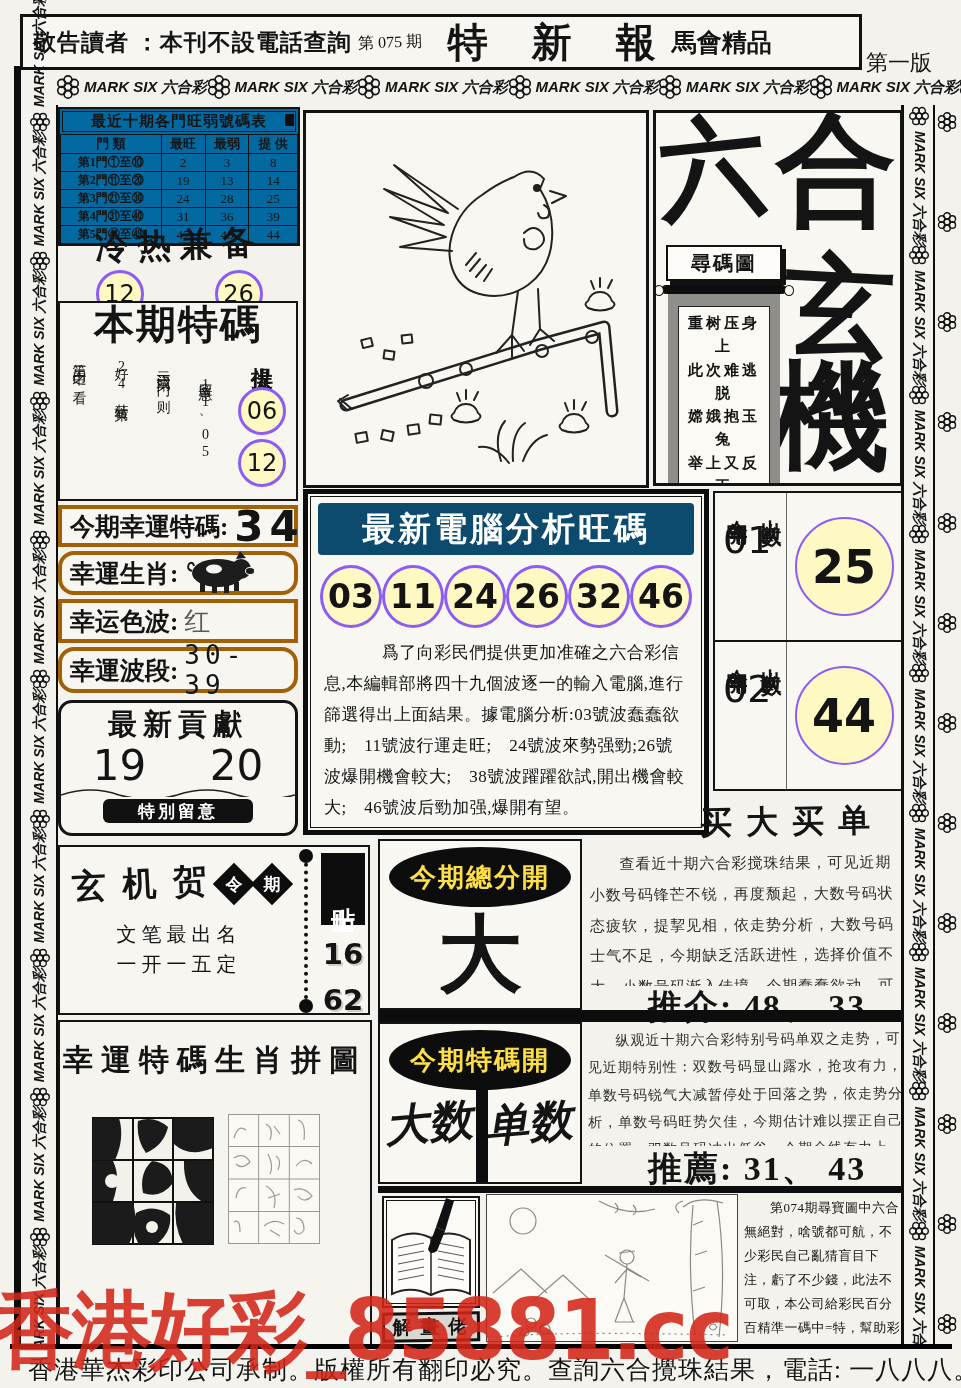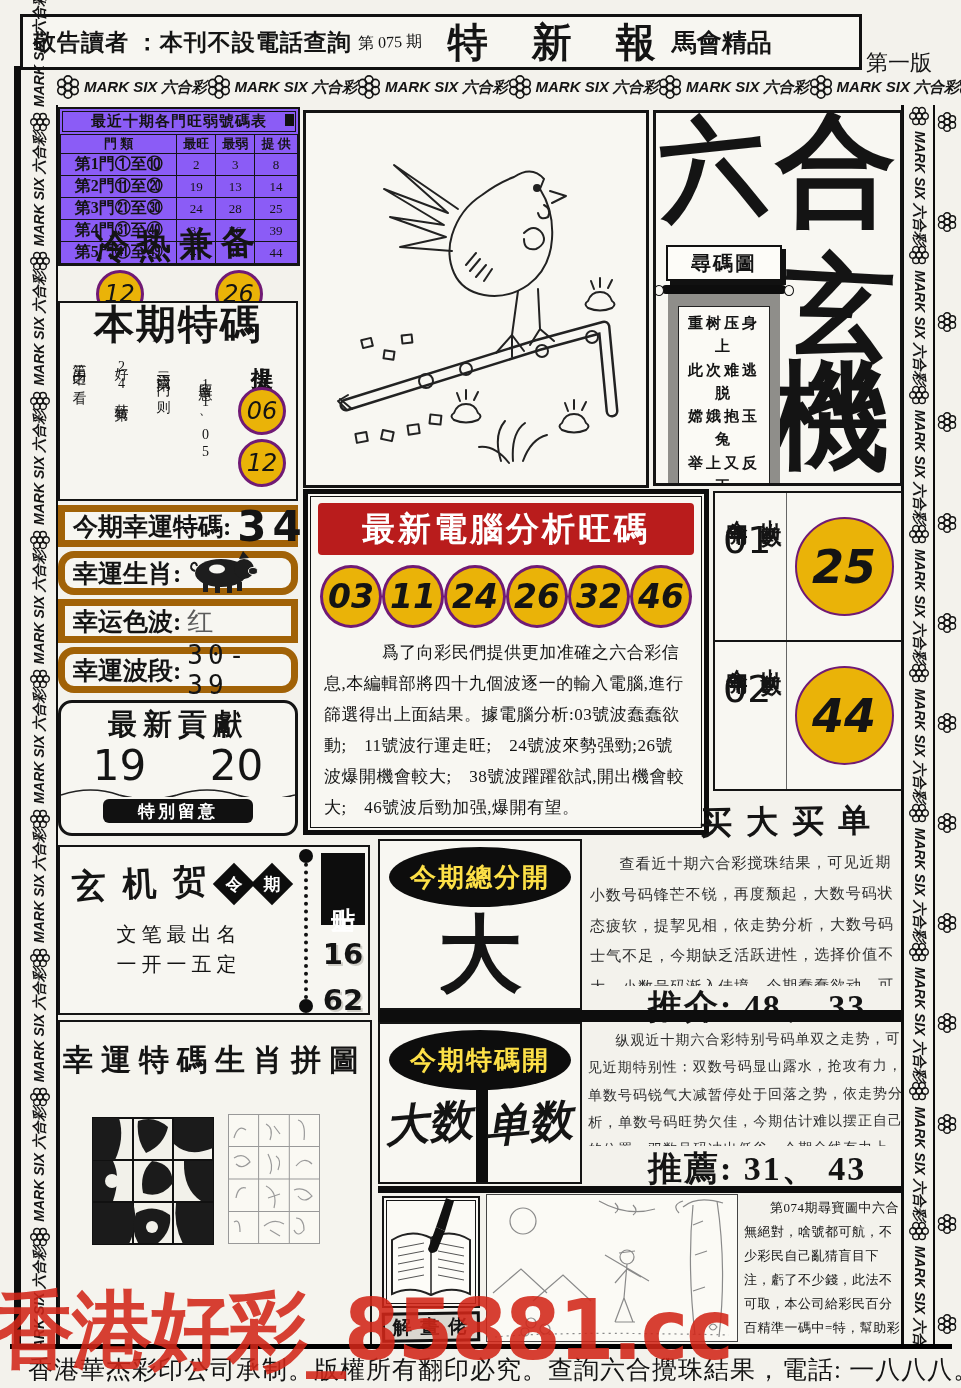--- a/index.html
+++ b/index.html
@@ -23,45 +23,45 @@
   .munit{display:flex;align-items:center;gap:4px;white-space:nowrap;}
   .mtxt{font-family:"Liberation Sans",sans-serif;font-size:15px;font-weight:700;font-style:italic;}
   .vstrip{height:28px;display:flex;align-items:center;justify-content:space-between;}
   .lstrip{left:26px;top:1386px;width:1276px;transform:rotate(-90deg);transform-origin:0 0;}
   .rstrip{left:933px;top:106px;width:1274px;transform:rotate(90deg);transform-origin:0 0;}
   .stxt{font-family:"Liberation Sans",sans-serif;font-size:14px;font-weight:700;font-style:italic;white-space:nowrap;}
   .sunit{display:flex;align-items:center;gap:5px;}
   .flowercol{left:936px;top:112px;width:22px;height:1222px;display:flex;flex-direction:column;justify-content:space-between;align-items:center;}
 
   
-  .htable{left:58px;top:107px;width:242px;border:2px solid #141414;background:#8b5cf6;box-sizing:border-box;}
+  .htable{left:58px;top:107px;width:242px;border:2px solid #141414;background:#0369a1;box-sizing:border-box;}
   .htable .cap{font-size:15px;font-weight:900;text-align:center;border:1px solid #141414;margin:2px;letter-spacing:1px;position:relative;}
   .cap i{position:absolute;right:1px;top:2px;width:9px;height:12px;background:#111;}
   table.grid{border-collapse:collapse;width:100%;font-size:13px;}
   table.grid td,table.grid th{border:1px solid #141414;padding:0 2px;height:16px;text-align:center;}
-  td.gate{font-weight:700;font-size:16px;white-space:nowrap;}
+  td.gate{font-weight:700;font-size:12px;white-space:nowrap;}
 
   .coldhot{left:60px;top:222px;width:238px;height:78px;}
   .ch-title{font-size:34px;font-weight:900;letter-spacing:8px;transform:rotate(-2deg);text-align:center;}
   .ch-nums{display:flex;justify-content:space-around;margin-top:2px;}
-  .circ{border:3px solid #701a75;border-radius:50%;display:flex;align-items:center;justify-content:center;background:#eab308;font-style:italic;}
+  .circ{border:3px solid #8b5cf6;border-radius:50%;display:flex;align-items:center;justify-content:center;background:#fef9c3;}
   .c44{width:42px;height:42px;font-size:24px;font-family:"DejaVu Sans",sans-serif;}
 
   
   .tema{left:58px;top:301px;width:240px;height:200px;}
   .tema-title{font-size:40px;font-weight:900;text-align:center;letter-spacing:2px;line-height:1.1;}
   .tema-body{display:flex;flex-direction:row-reverse;justify-content:space-between;padding:2px 10px 0 10px;height:142px;}
   .vt{writing-mode:vertical-rl;text-orientation:upright;}
   .provide{display:flex;flex-direction:column;align-items:center;gap:4px;}
   .provide .vt{font-size:22px;font-weight:700;letter-spacing:4px;}
   .note{font-size:14px;letter-spacing:2px;}
   .note.n1{margin-top:22px;} .note.n2{margin-top:12px;} .note.n3{margin-top:8px;} .note.n4{margin-top:4px;}
 
   
-  .lrow{left:58px;width:240px;border:7px solid #a16207;background:#f7f6f1;box-sizing:border-box;
+  .lrow{left:58px;width:240px;border:4px solid #a16207;background:#f7f6f1;box-sizing:border-box;
         display:flex;align-items:center;padding:0 8px;gap:6px;}
   .lrow .lab{font-size:25px;font-weight:700;white-space:nowrap;}
   .big34{font-family:"DejaVu Sans",sans-serif;font-size:42px;font-weight:900;letter-spacing:6px;text-align:center;}
   .redwave{font-size:26px;color:#5c5c5c;letter-spacing:2px;}
   .band{font-family:"DejaVu Sans Mono",monospace;font-size:26px;letter-spacing:5px;}
 
   
   .contrib{left:58px;top:700px;width:240px;height:136px;border:3px solid #141414;border-radius:14px;background:#f7f6f1;box-sizing:border-box;overflow:hidden;}
   .contrib h3{margin:2px 0 0;text-align:center;font-size:29px;letter-spacing:6px;font-weight:700;}
   .cnums{display:flex;justify-content:space-around;font-family:"DejaVu Sans",sans-serif;font-size:42px;line-height:1;}
@@ -104,21 +104,21 @@
   .roller:before,.roller:after{content:"";position:absolute;top:0;width:8px;height:9px;border:1.5px solid #111;border-radius:50%;background:#f8f7f2;}
   .roller:before{left:-8px;} .roller:after{right:-8px;}
   .sbody{margin:0 10px;background:#8f8e8a;padding:12px 10px;position:relative;}
   .spanel{background:#fbfaf5;border:1px solid #222;padding:5px 4px 20px;position:relative;}
   .spoem{font-size:15px;font-weight:700;letter-spacing:3px;line-height:1.55;text-align:center;}
   .ssig{position:absolute;left:3px;bottom:2px;font-size:8px;writing-mode:vertical-rl;text-orientation:upright;}
 
   
   .analysis{left:303px;top:489px;width:406px;height:346px;border:5px solid #0d0d0d;background:#f8f7f2;
             box-sizing:border-box;box-shadow:inset 0 0 0 2px #f8f7f2, inset 0 0 0 3px #111;}
-  .an-bar{margin:9px 10px 6px;height:52px;background:#b91c1c;color:#fff;display:flex;align-items:center;justify-content:center;
+  .an-bar{margin:9px 10px 6px;height:52px;background:#0c4a6e;color:#fff;display:flex;align-items:center;justify-content:center;
           font-size:33px;font-weight:900;letter-spacing:3px;border-radius:4px;}
   .an-nums{display:flex;justify-content:space-between;padding:4px 12px 0;}
   .an-nums .circ{width:57px;height:57px;border-width:3px;font-family:"DejaVu Sans",sans-serif;font-size:33px;font-weight:700;}
   .an-body{margin:10px 16px 0;font-size:17px;line-height:1.82;text-indent:3.4em;letter-spacing:.5px;}
 
   
   .counts{left:713px;top:491px;width:190px;height:300px;border:2px solid #141414;box-sizing:border-box;background:#f8f7f2;
           display:flex;flex-direction:column;}
   .ccell{flex:1;display:flex;border-bottom:2px solid #141414;}
   .ccell:last-child{border-bottom:none;}

